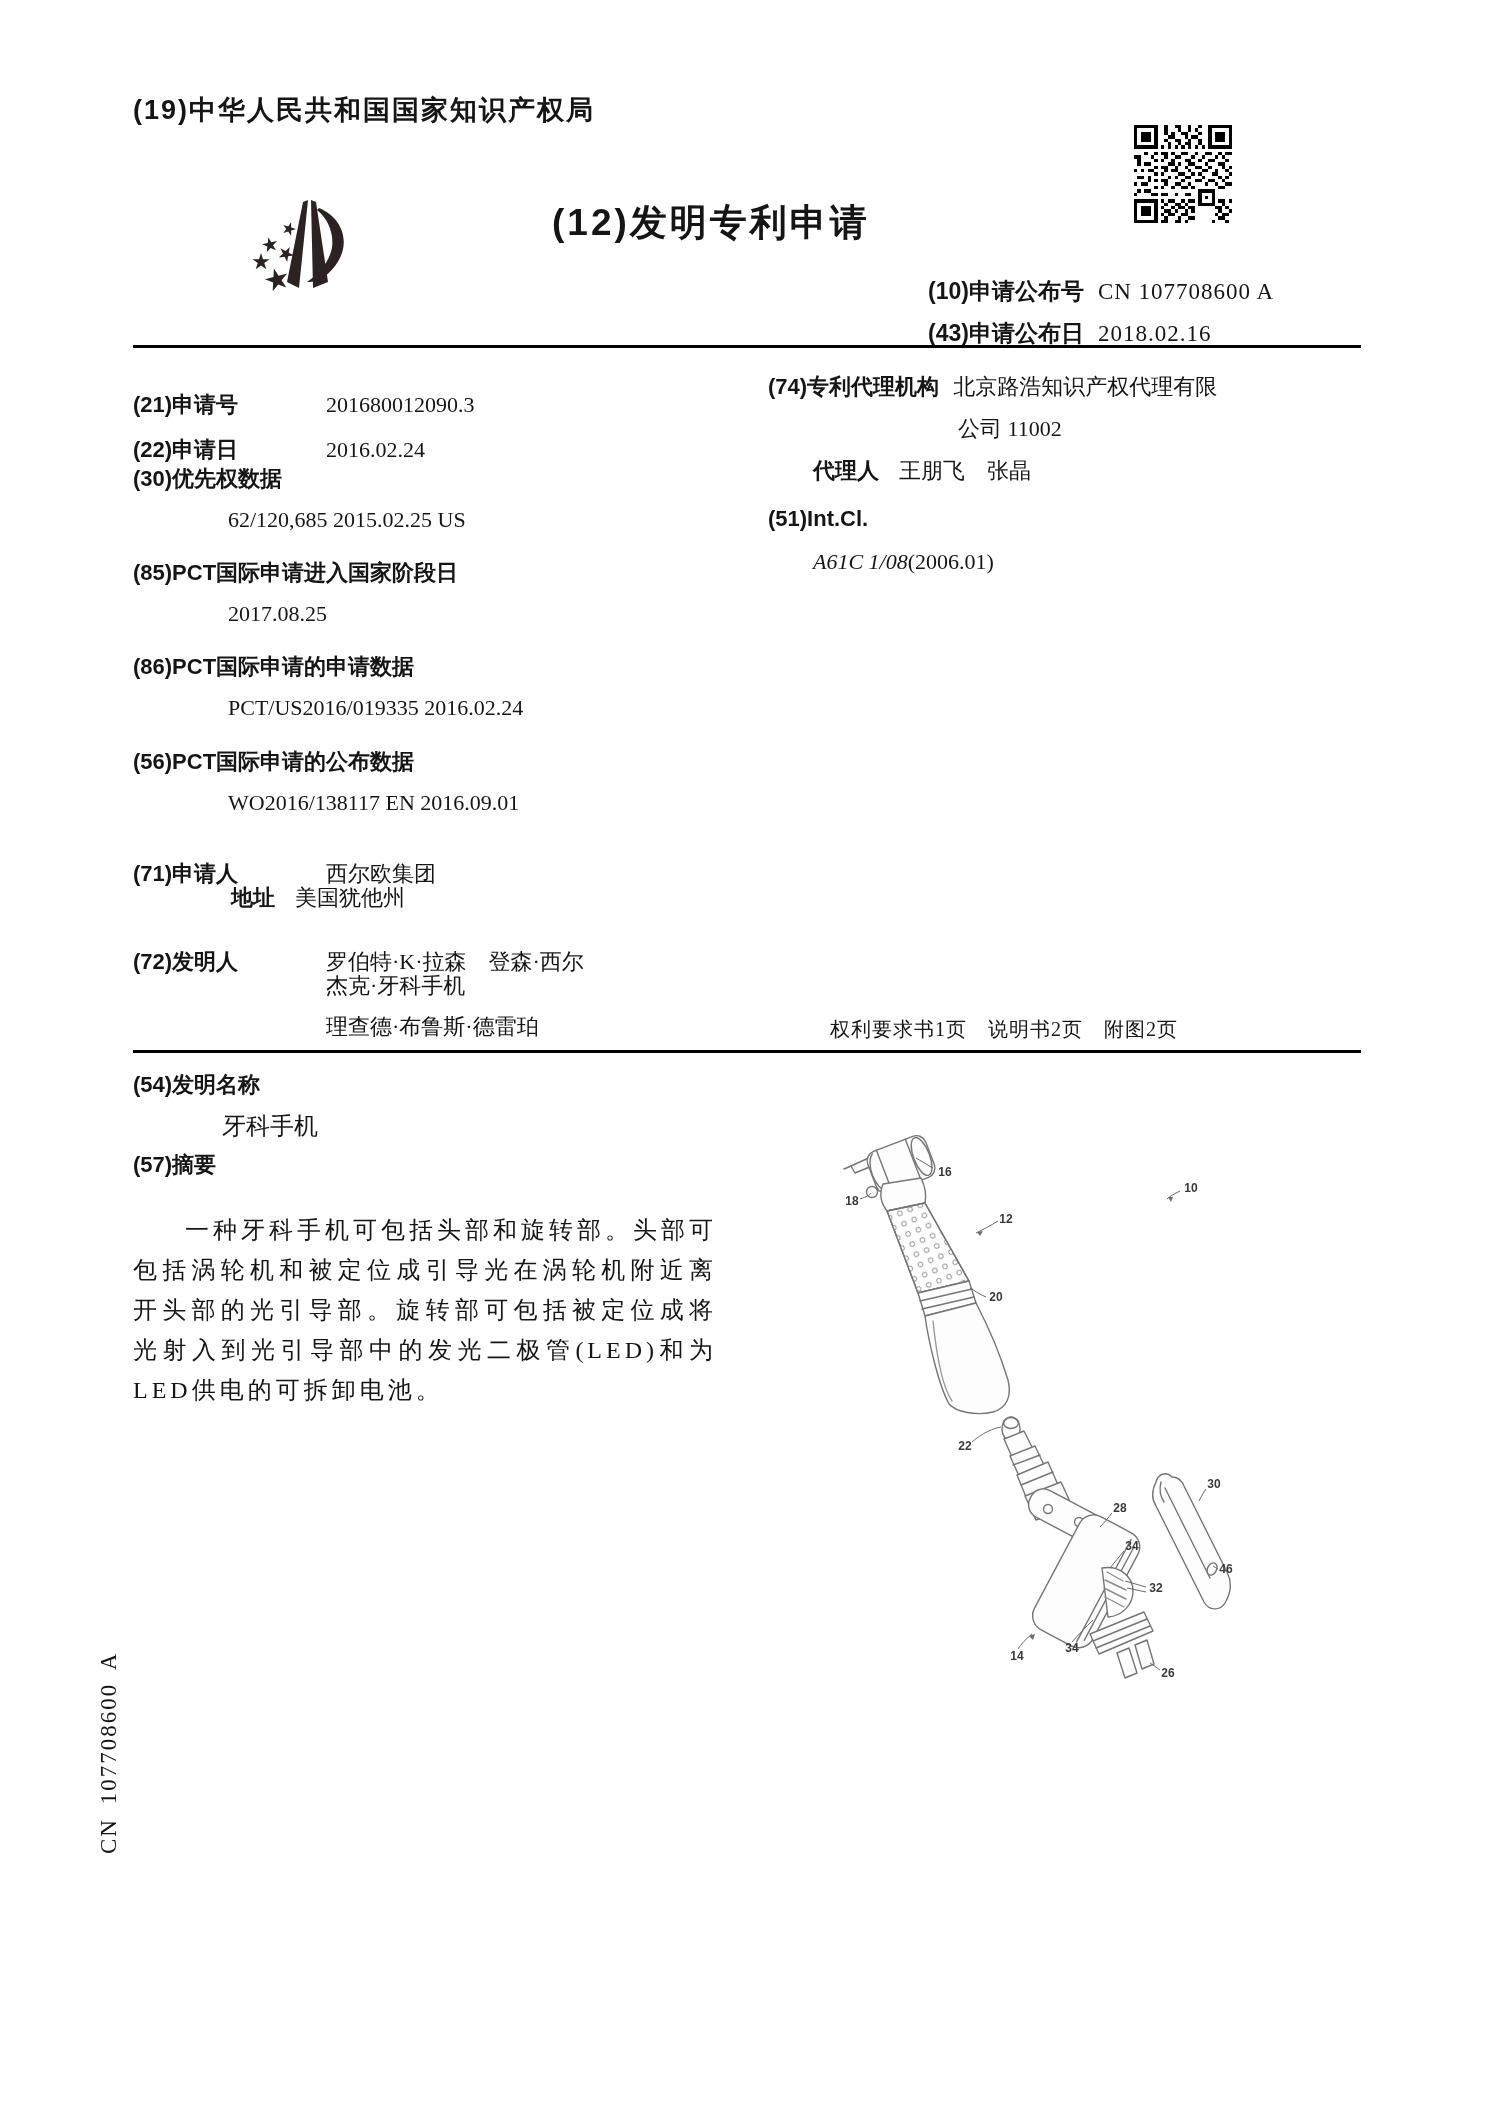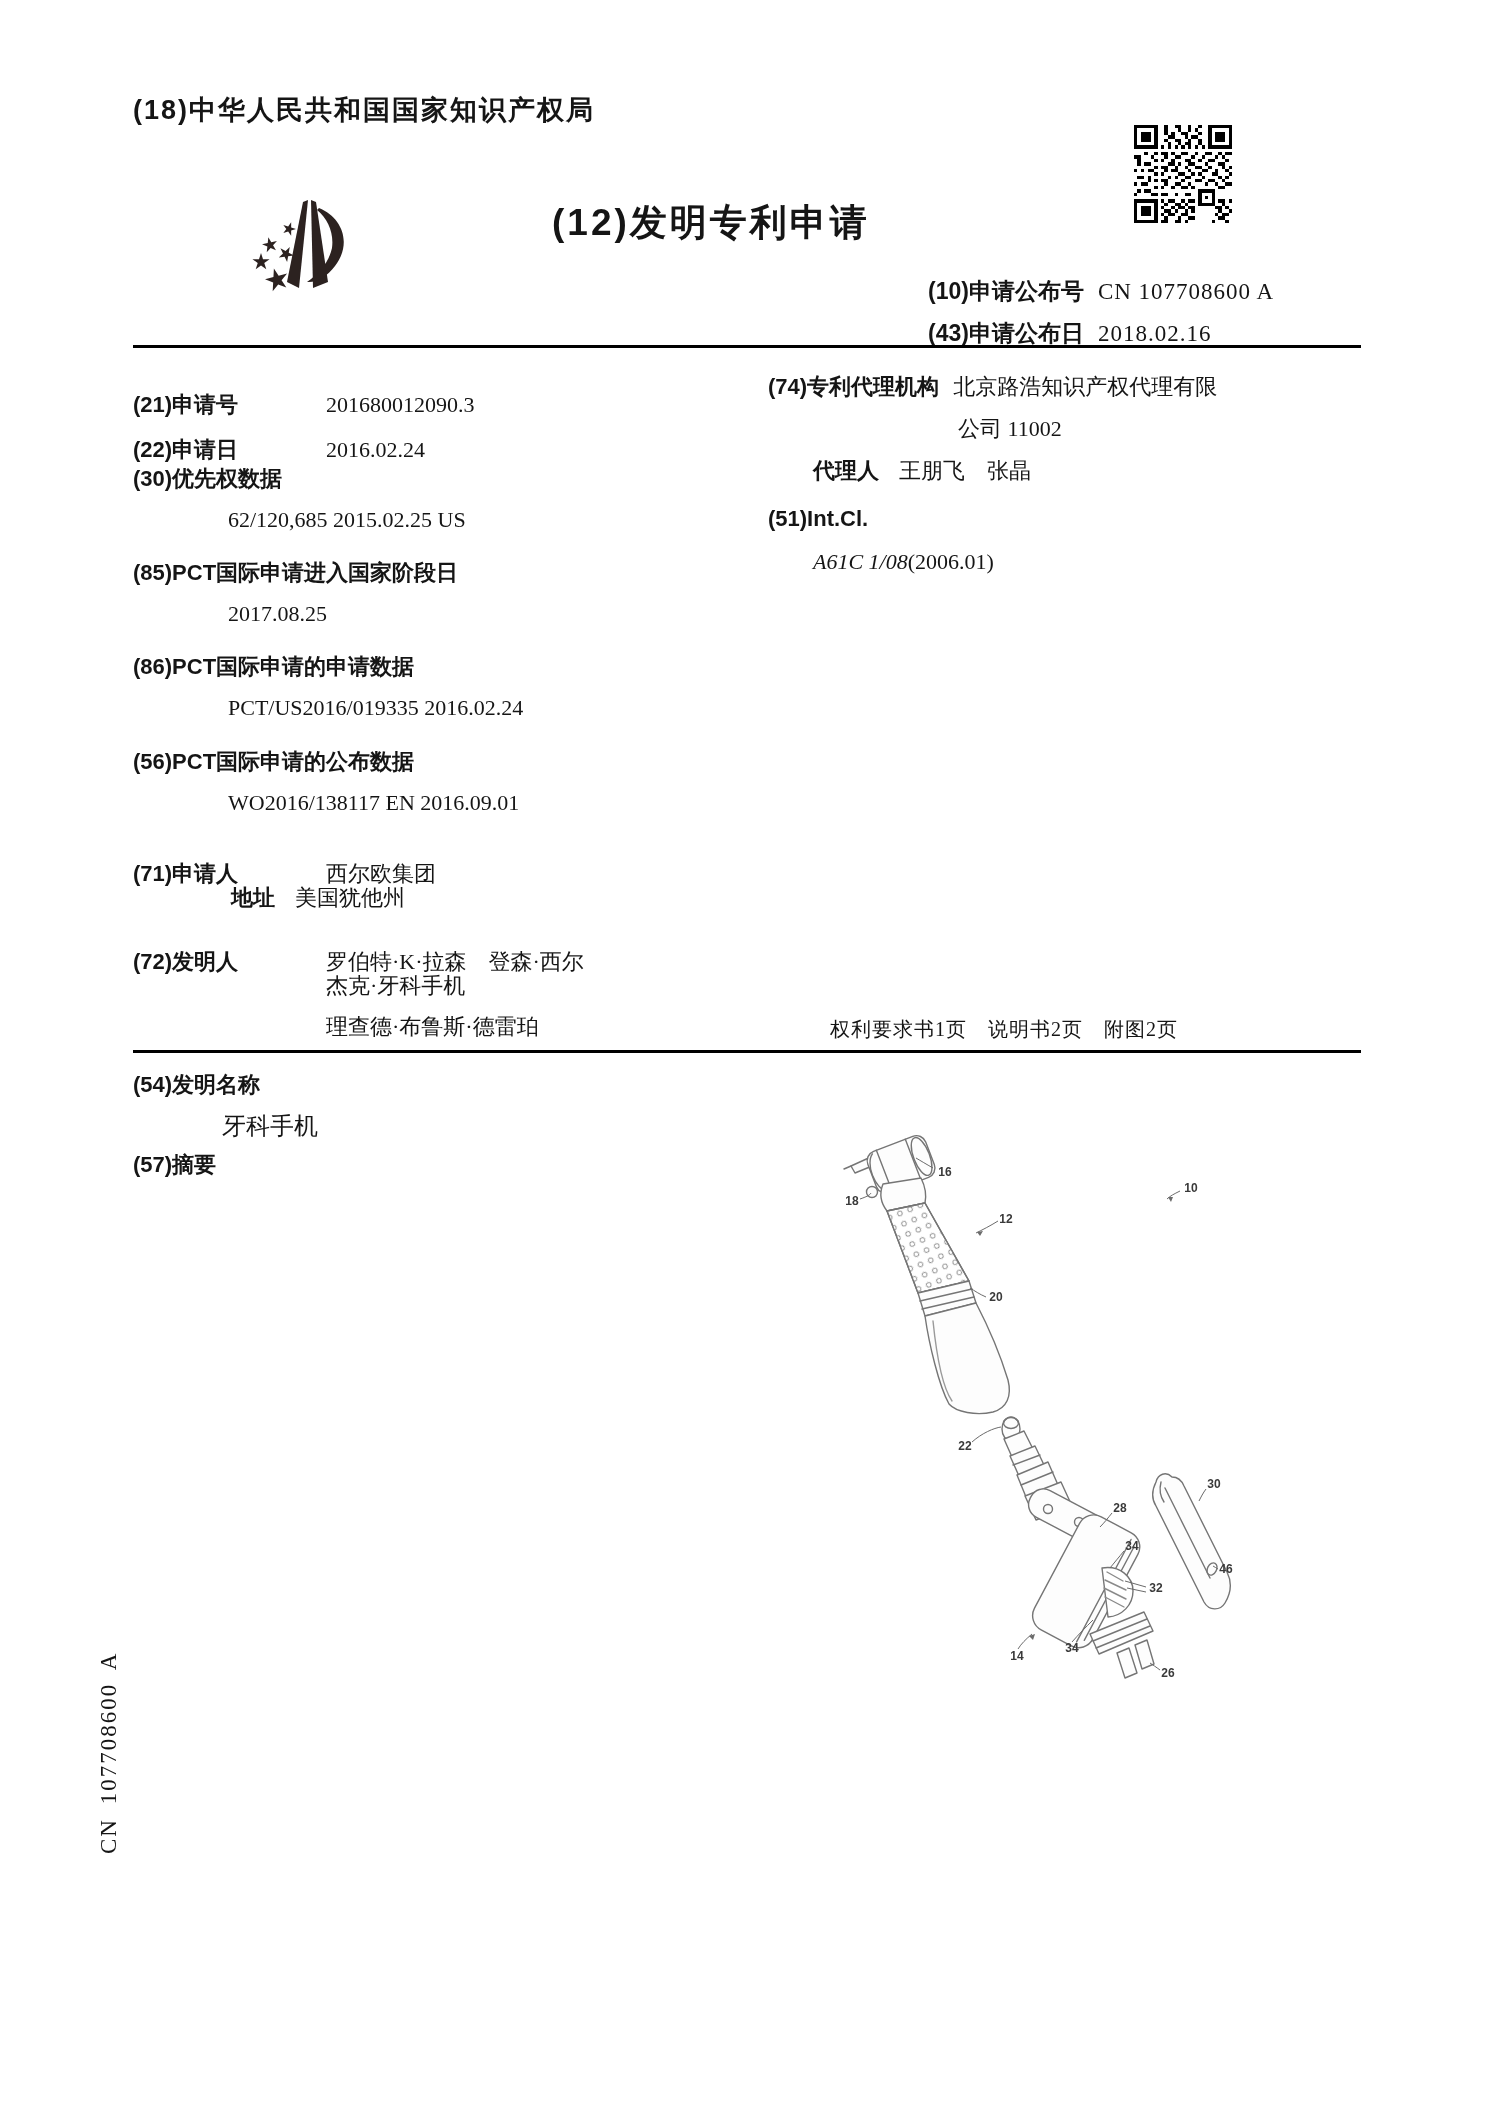--- a/index.html
+++ b/index.html
@@ -24,21 +24,21 @@
       text-indent:52px;white-space:normal;font-family:"Liberation Serif",serif;}
   .sidecode{position:absolute;left:96px;top:1854px;transform:rotate(-90deg);
       transform-origin:0 0;font-size:23px;letter-spacing:2px;word-spacing:6px;}
   svg text{font-family:"Liberation Sans",sans-serif;font-weight:700;fill:#3a3a3a;}
 </style>
 </head>
 <body>
 
 <div class="page">
 
-  <div class="abs lbl office" style="left:133px;top:92px">(18)中华人民共和国国家知识产权局</div>
+  <div class="abs lbl office" style="left:133px;top:92px">(19)中华人民共和国国家知识产权局</div>
 
   <svg class="abs" style="left:240px;top:196px" width="140" height="120" viewBox="0 0 140 120">
     <defs>
       <path id="st" d="M0,-1 L0.2245,-0.309 L0.951,-0.309 L0.363,0.118 L0.5878,0.809 L0,0.382 L-0.5878,0.809 L-0.363,0.118 L-0.951,-0.309 L-0.2245,-0.309 Z"></path>
     </defs>
     <g fill="#2c2220">
       <path d="M63,6 L68,4 L59,92 L47,86 Z"></path>
       <path d="M71,4 L76,6 L88,86 L73,92 Z"></path>
       <path d="M79,12 C103,22 112,48 95,70 C87,81 76,87 67,86 C79,78 89,66 92,52 C94,37 88,23 77,14 Z"></path>
       <use href="#st" transform="translate(49,33) scale(7) rotate(18)"></use>
@@ -131,20 +131,21 @@
 
   <div class="rule" style="top:1050px"></div>
 
   <div class="row" style="left:133px;top:1070px">
     <span class="lbl">(54)发明名称</span>
   </div>
   <div class="row val" style="left:222px;top:1110px;font-size:24px">牙科手机</div>
   <div class="row" style="left:133px;top:1150px">
     <span class="lbl">(57)摘要</span>
   </div>
+  <p class="abstract-body">一种牙科手机可包括头部和旋转部。头部可包括涡轮机和被定位成引导光在涡轮机附近离开头部的光引导部。旋转部可包括被定位成将光射入到光引导部中的发光二极管(LED)和为LED供电的可拆卸电池。</p>
 
   <svg class="abs" style="left:620px;top:1120px;pointer-events:none" width="660" height="700" viewBox="0 0 660 700">
     <defs>
       <pattern id="dots" width="11" height="11" patternUnits="userSpaceOnUse" patternTransform="rotate(-22)">
         <circle cx="4.5" cy="4.5" r="2.4" fill="#ffffff" stroke="#8a8a8a" stroke-width="1"></circle>
       </pattern>
     </defs>
 
     <g stroke="#757575" stroke-width="1.4" fill="#fdfdfd" stroke-linejoin="round" stroke-linecap="round">
 

